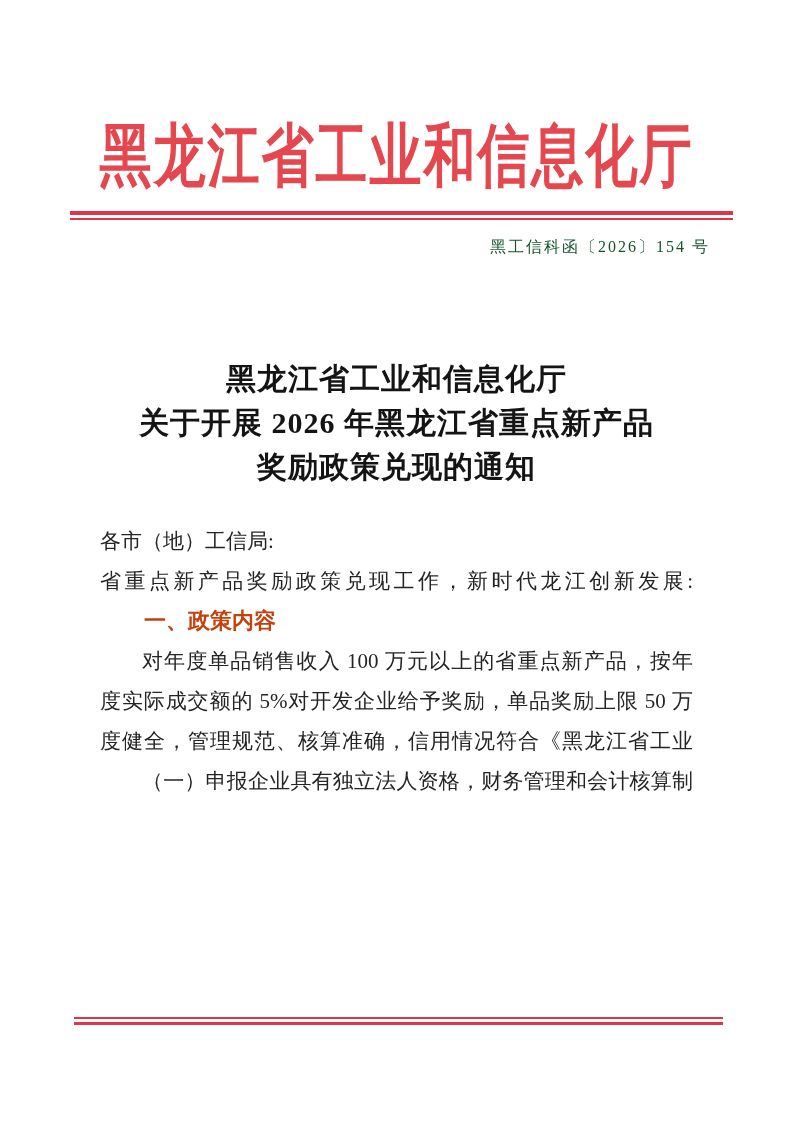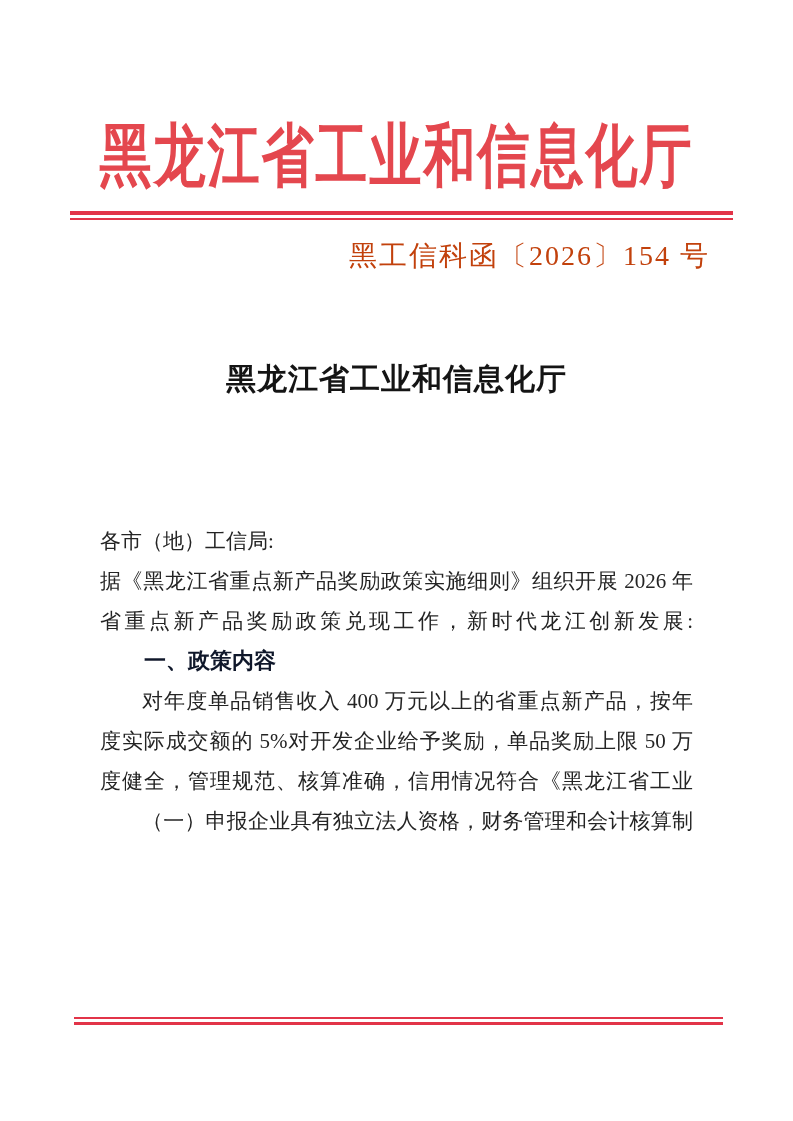--- a/index.html
+++ b/index.html
@@ -38,23 +38,23 @@
   .rule-top .bar-thin  { height: 2px; margin-top: 3px; }
   .rule-bottom { top: 1017px; left: 74px; width: 649px; }
   .rule-bottom .bar-thin  { height: 2px; }
   .rule-bottom .bar-thick { height: 3px; margin-top: 3px; }
 
   
   .doc-number {
     position: absolute;
     top: 237px;
     right: 83px;
-    font-size: 28px;
+    font-size: 16px;
     letter-spacing: 2px;
-    color: #c2410c;
+    color: #14532d;
     white-space: nowrap;
   }
 
   
   .doc-title {
     position: absolute;
     top: 357px;
     left: 0;
     width: 100%;
     text-align: center;
@@ -82,50 +82,51 @@
     min-height: 40px;
   }
   .line.indent { text-indent: 2em; }
   .line.no-stretch,
   .line.salutation,
   .line.heading { text-align: left; text-align-last: left; }
   .line.heading {
     font-family: "Liberation Sans", sans-serif;
     font-weight: 700;
     font-size: 22px;
-    color: #0f172a;
+    color: #c2410c;
   }
 </style>
 </head>
 <body>
 
 <div class="page">
 
   <div class="letterhead-name">黑龙江省工业和信息化厅</div>
 
   <div class="rule rule-top">
     <div class="bar bar-thick"></div>
     <div class="bar bar-thin"></div>
   </div>
 
   <div class="doc-number">黑工信科函〔2026〕154 号</div>
 
   <div class="doc-title">
     <div>黑龙江省工业和信息化厅</div>
+    <div>关于开展 2026 年黑龙江省重点新产品</div>
+    <div>奖励政策兑现的通知</div>
   </div>
 
   <div class="body-text">
     <div class="line salutation">各市（地）工信局:</div>
 
-    <div class="line">据《黑龙江省重点新产品奖励政策实施细则》组织开展 2026 年</div>
     <div class="line">省重点新产品奖励政策兑现工作，新时代龙江创新发展:</div>
 
     <div class="line heading indent">一、政策内容</div>
 
-    <div class="line indent">对年度单品销售收入 400 万元以上的省重点新产品，按年</div>
+    <div class="line indent">对年度单品销售收入 100 万元以上的省重点新产品，按年</div>
     <div class="line">度实际成交额的 5%对开发企业给予奖励，单品奖励上限 50 万</div>
 
 
     <div class="line">度健全，管理规范、核算准确，信用情况符合《黑龙江省工业</div>
     <div class="line indent">（一）申报企业具有独立法人资格，财务管理和会计核算制</div>
   </div>
 
   <div class="rule rule-bottom">
     <div class="bar bar-thin"></div>
     <div class="bar bar-thick"></div>

